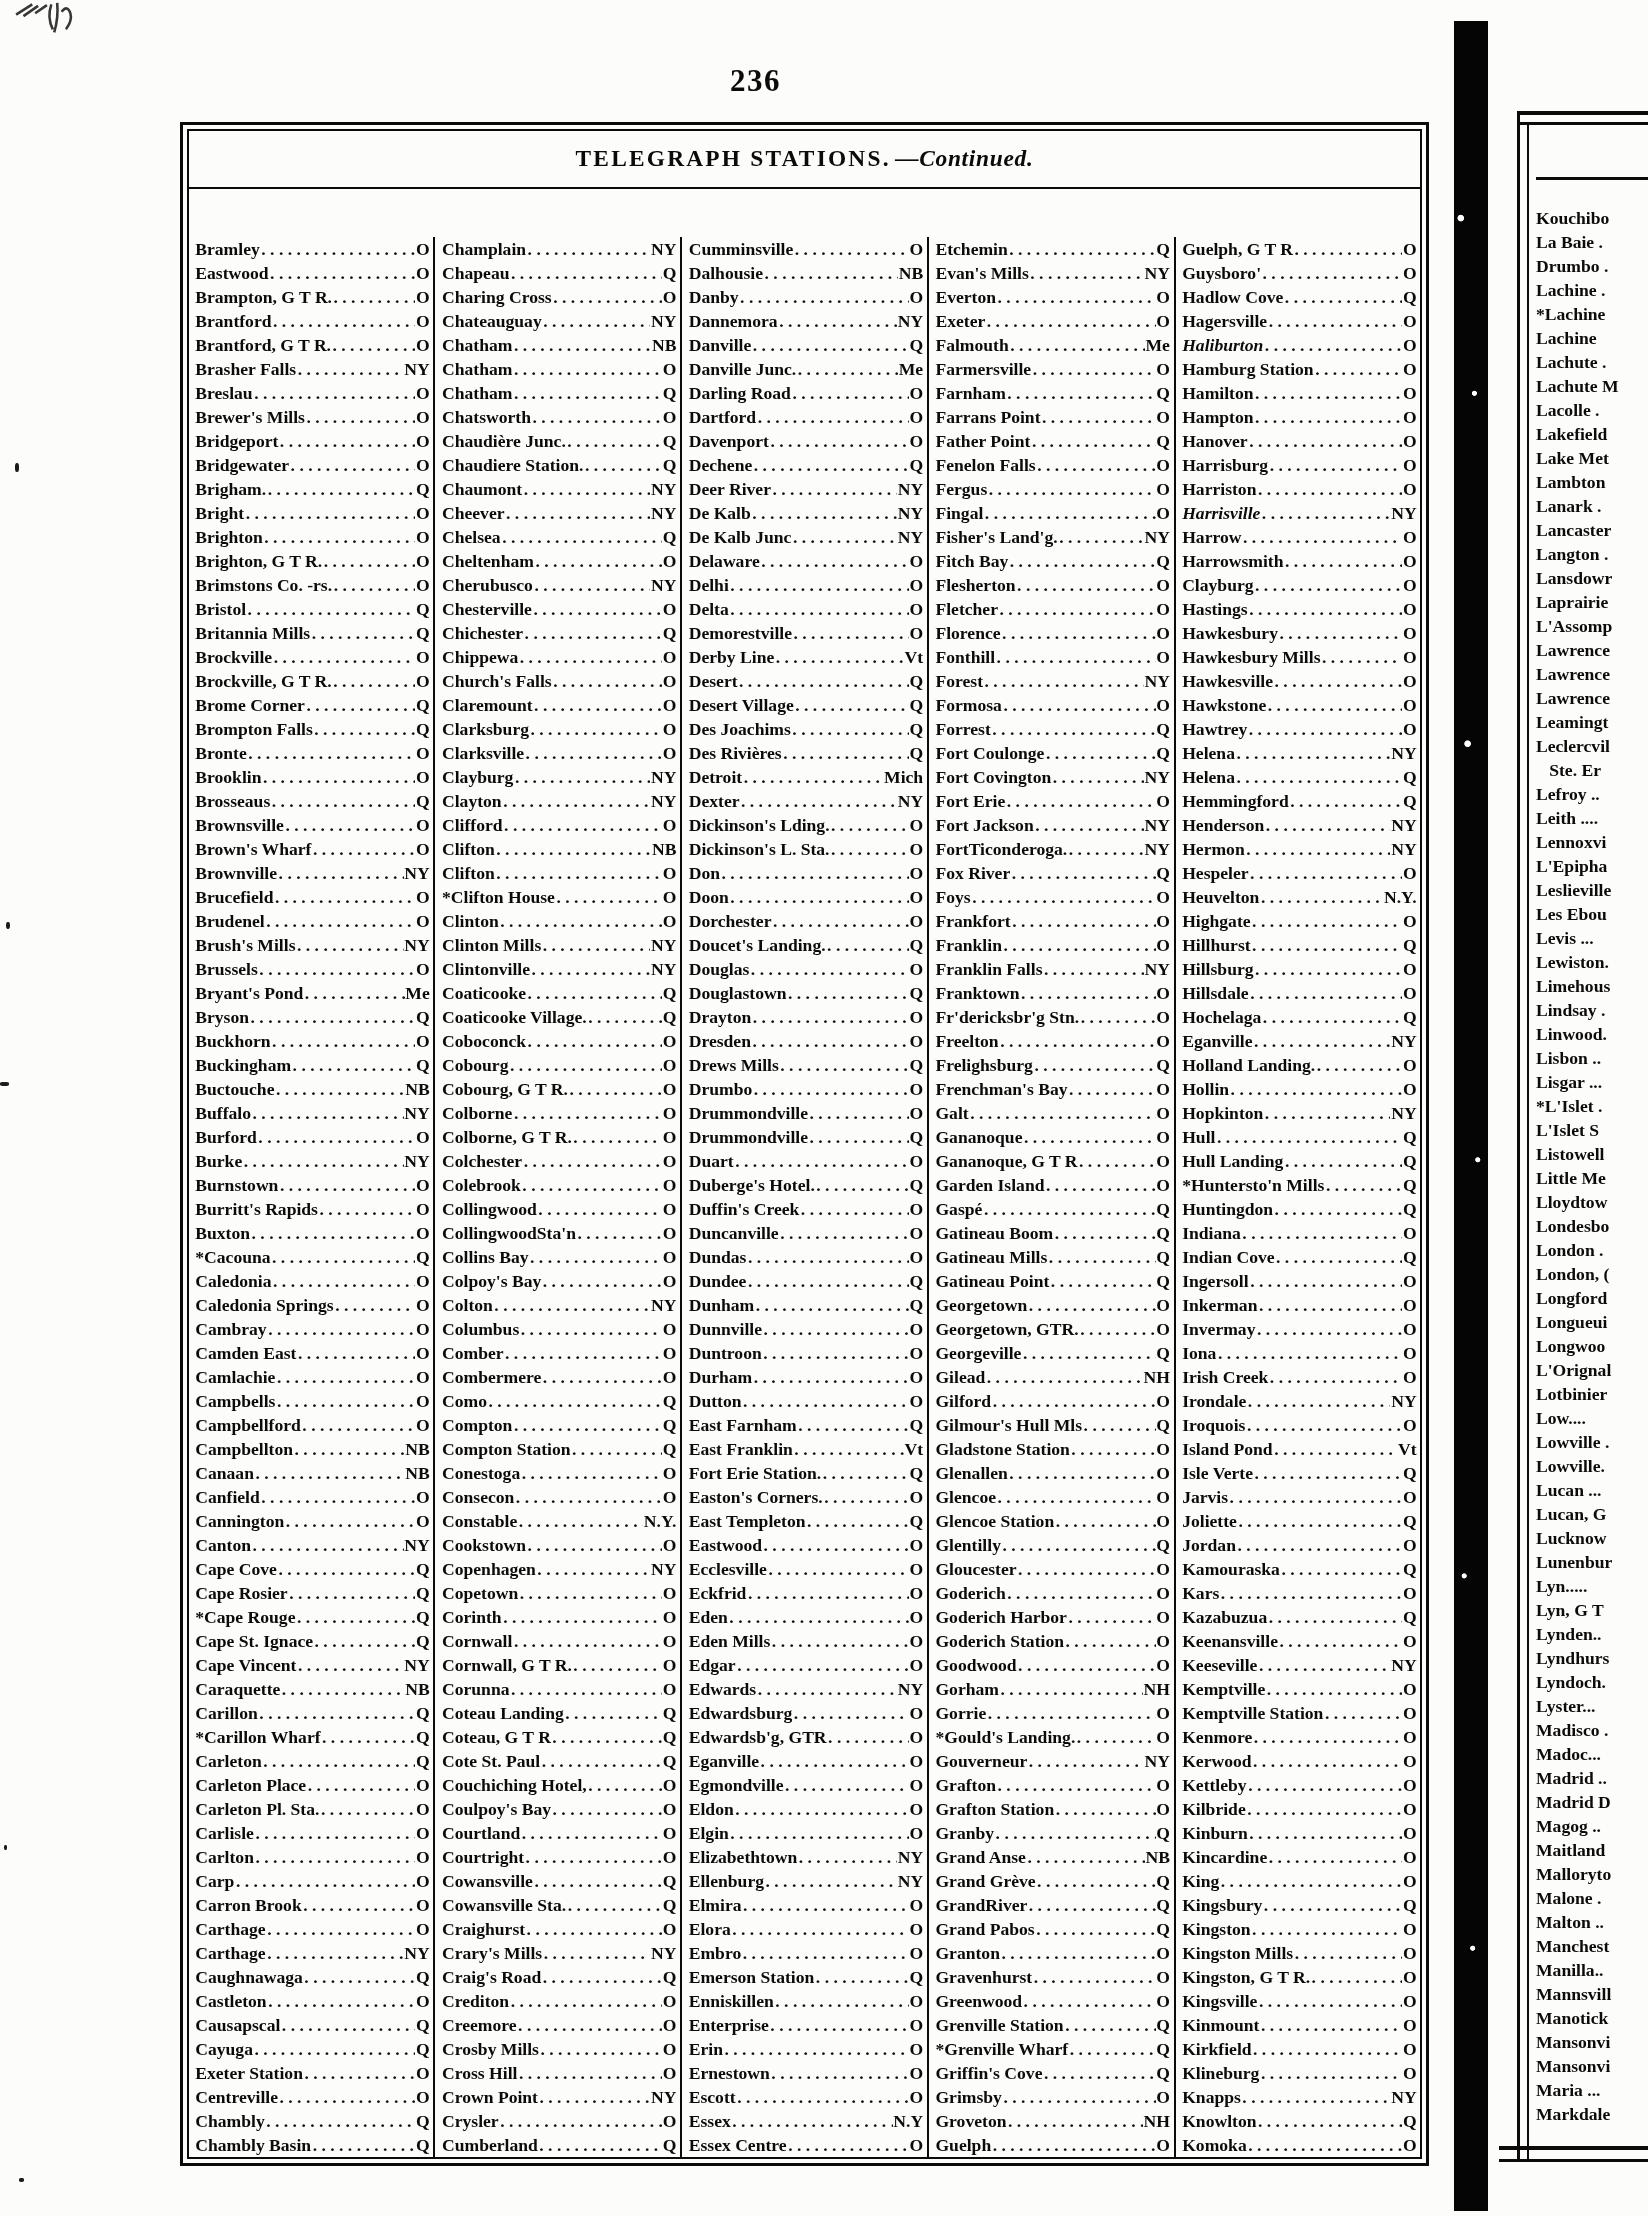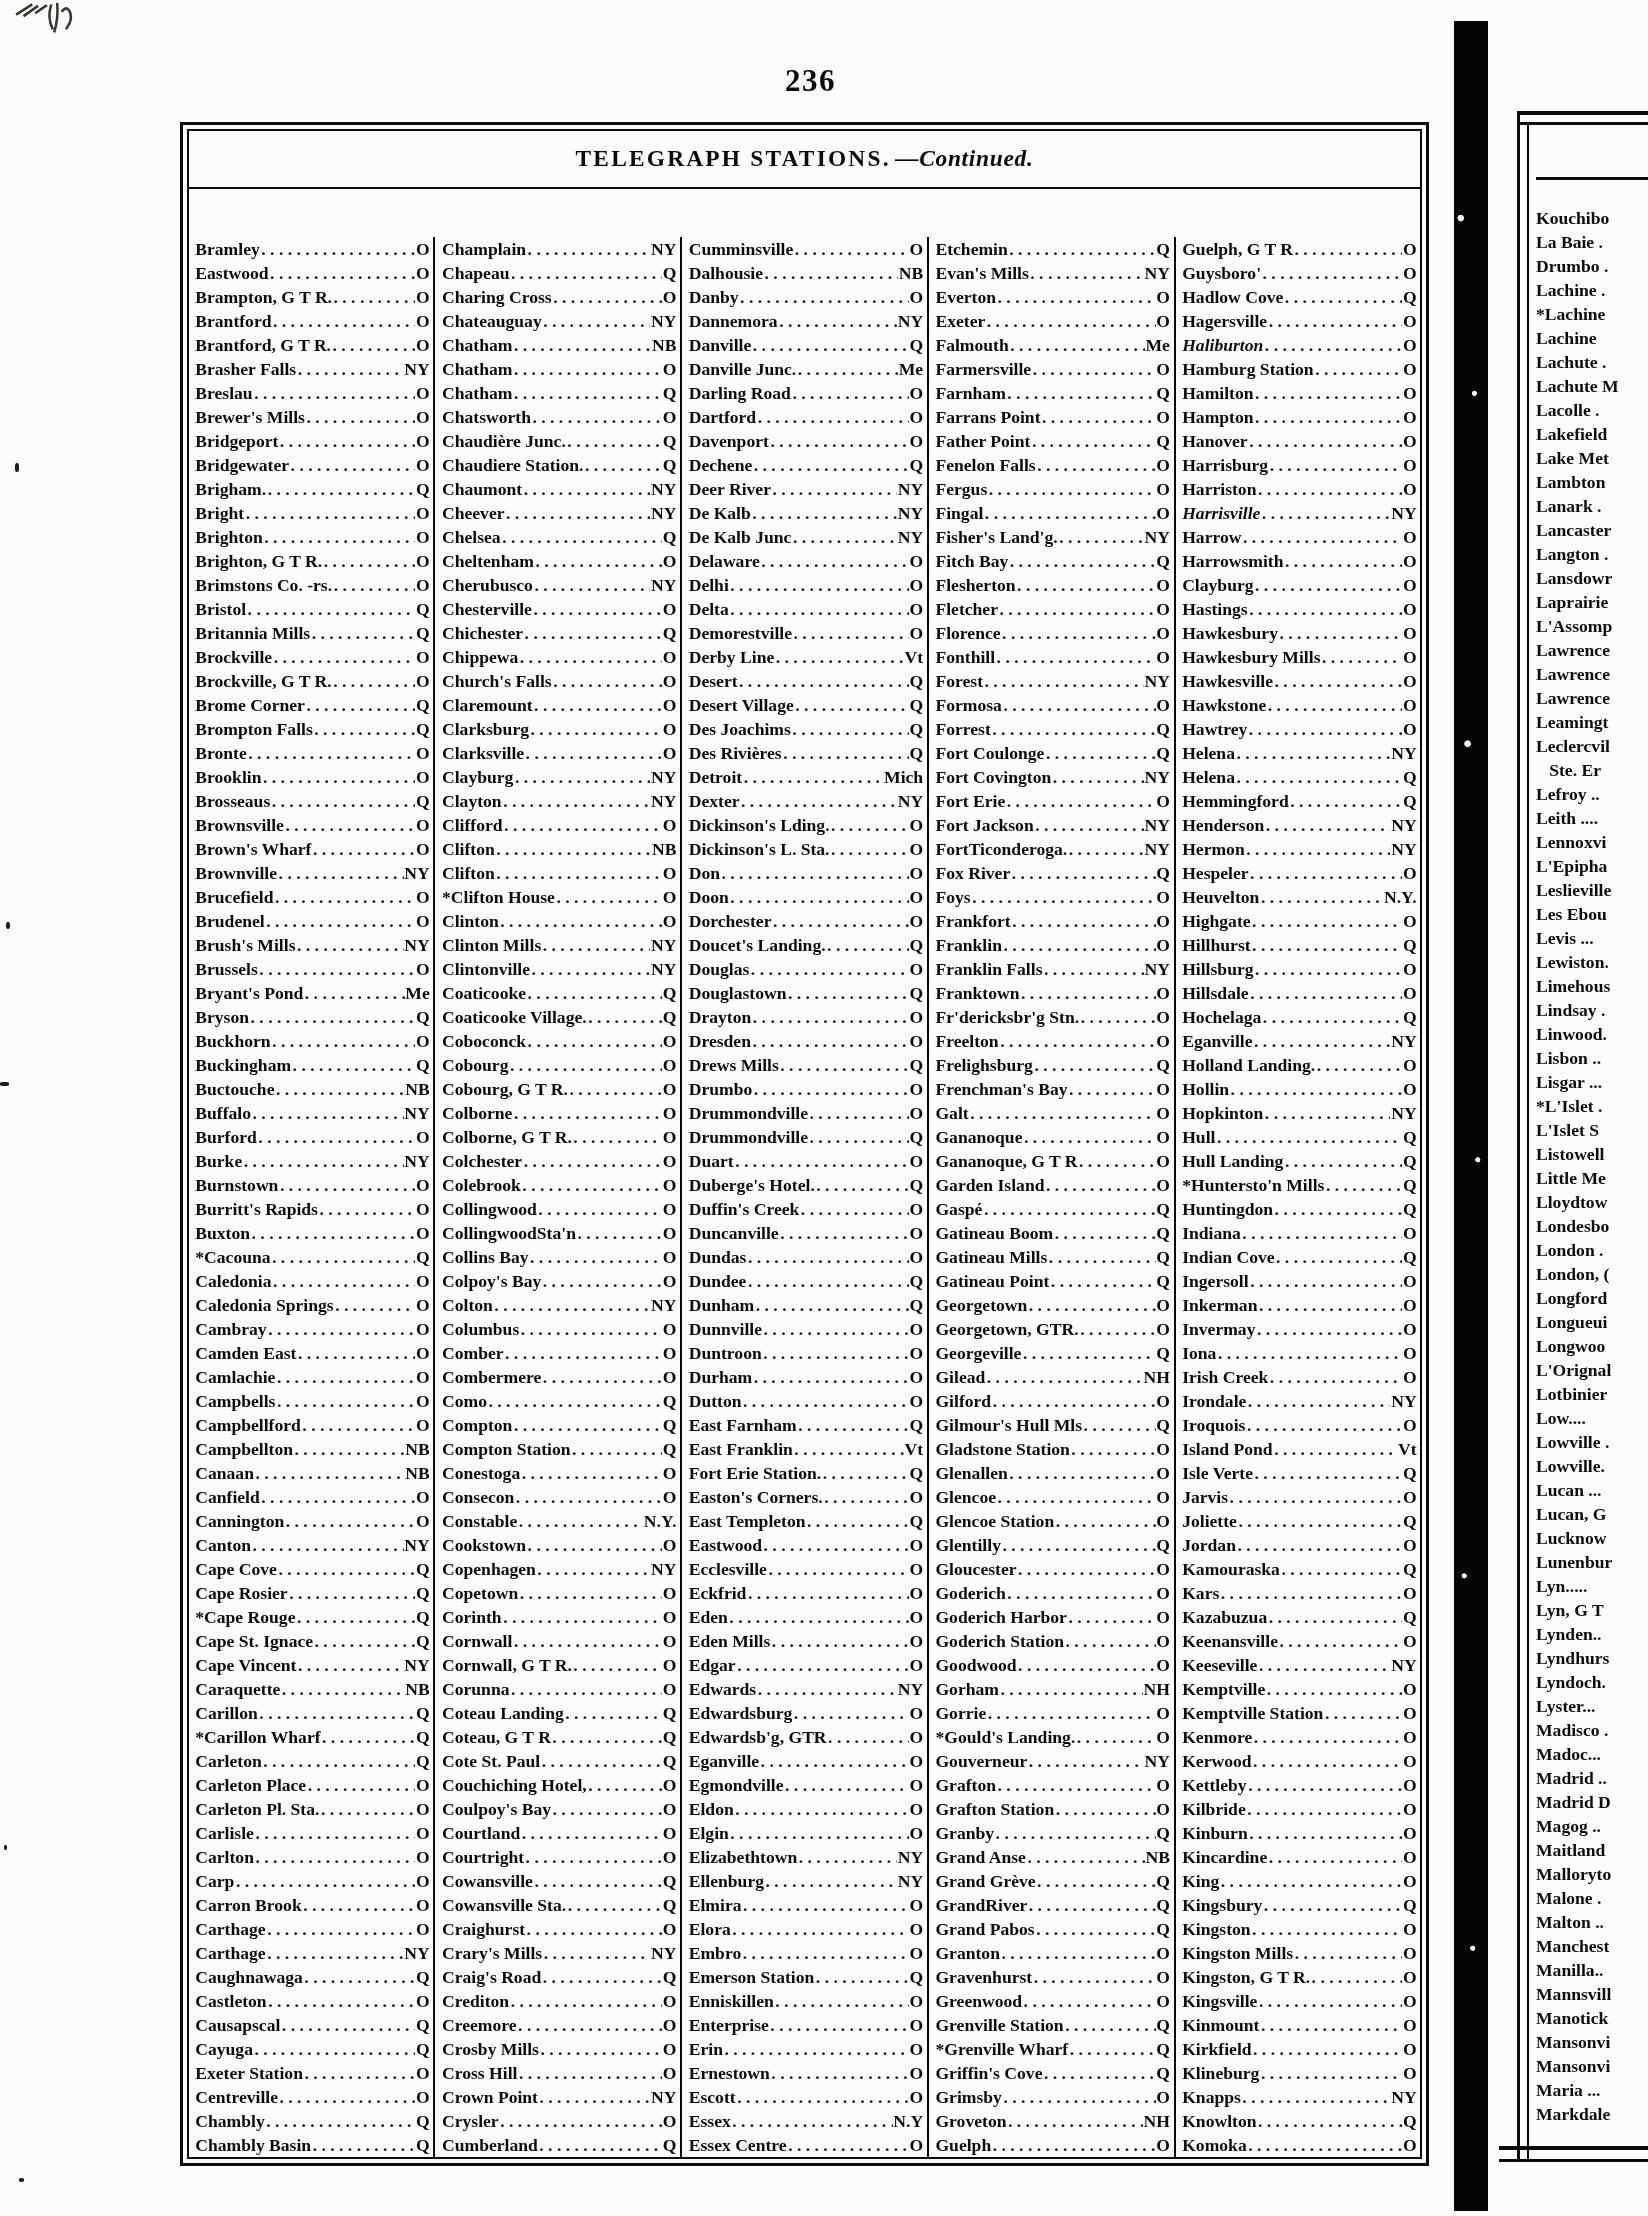--- a/index.html
+++ b/index.html
@@ -11,21 +11,21 @@
   body{width:1648px;height:2216px;overflow:hidden;background:#ffffff;}
   .page{
     position:relative;width:1648px;height:2216px;
     background:var(--paper);
     font-family:"Liberation Serif","DejaVu Serif",serif;
     color:var(--ink);
   }
   
   .pagenum{
     position:absolute;left:730px;top:63px;width:161px;
-    text-align:center;font-size:31px;font-weight:bold;letter-spacing:1.5px;
+    font-size:31px;font-weight:bold;letter-spacing:1.5px;
   }
   
   .table{
     position:absolute;left:180px;top:122px;width:1249px;height:2044px;
     border:3.7px solid var(--ink);box-sizing:border-box;padding-left:47px;
   }
   .table-inner{
     position:absolute;inset:3.7px;border:2.2px solid var(--ink);
     display:flex;flex-direction:column;
   }

